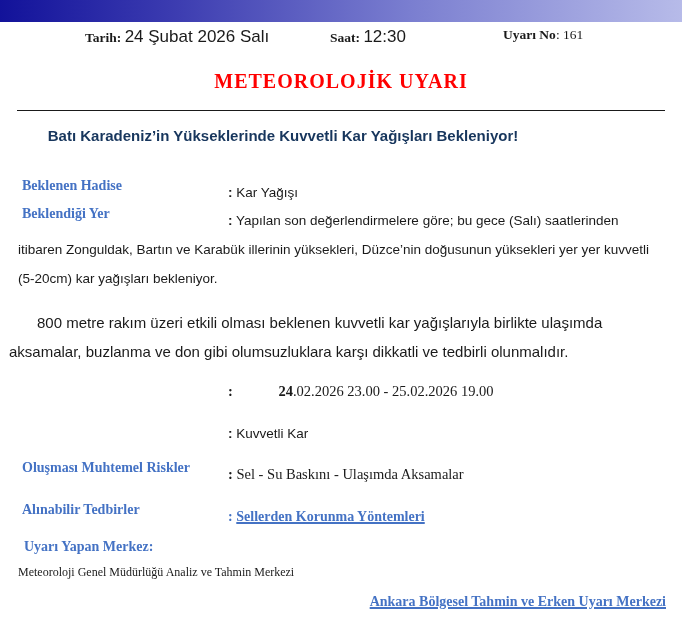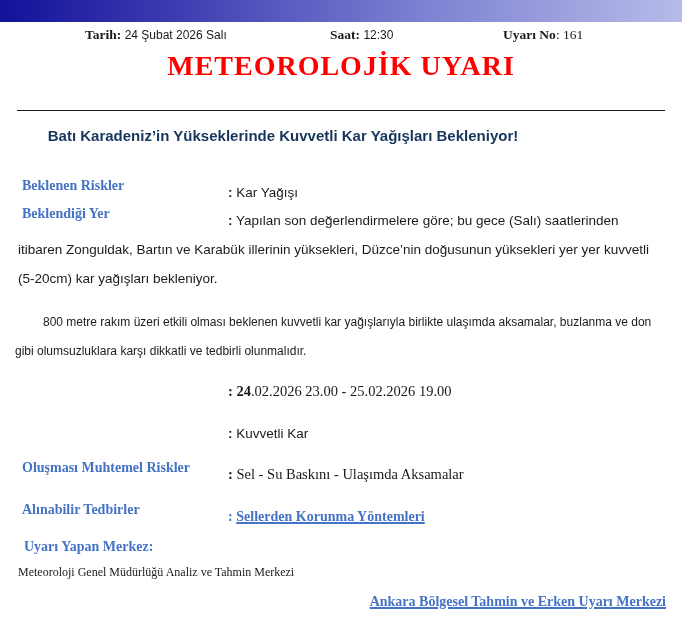--- a/index.html
+++ b/index.html
@@ -15,43 +15,43 @@
     width:682px;height:620px;background:#ffffff;position:relative;overflow:hidden;
     font-family:"Liberation Serif", serif;color:var(--text-black);
   }
   .topbar{
     position:absolute;top:0;left:0;width:682px;height:22px;
     background:linear-gradient(to right,var(--bar-start) 0%,#3B3BB0 25%,#7A7ED0 60%,var(--bar-end) 100%);
   }
   .hdrrow{position:absolute;top:27px;left:0;width:682px;height:20px;font-size:13.5px;}
   .hdritem{position:absolute;top:0;white-space:nowrap;}
   .hdritem .hl{font-weight:bold;}
-  .hdritem .sv{font-family:"Liberation Sans", sans-serif;font-size:12px;}
+  .hdritem .sv{font-family:"Liberation Sans", sans-serif;font-size:17px;}
   .doc-title{
-    position:absolute;top:50px;left:0;width:682px;text-align:center;
-    color:var(--title-red);font-weight:bold;font-size:28px;letter-spacing:1px;
+    position:absolute;top:70px;left:0;width:682px;text-align:center;
+    color:var(--title-red);font-weight:bold;font-size:20px;letter-spacing:1px;
   }
   .rule{position:absolute;top:110px;left:17px;width:648px;border-top:1.2px solid #1a1a1a;}
   .subtitle{
     position:absolute;top:127px;left:0;width:566px;text-align:center;
     color:var(--subtitle-navy);font-family:"Liberation Sans", sans-serif;
     font-weight:bold;font-size:15px;
   }
   .row{position:absolute;left:18px;width:646px;}
   .lbl{
     position:absolute;left:4px;top:0;
     color:var(--accent-blue);font-weight:bold;font-size:14px;white-space:nowrap;
   }
   .val{margin:0;text-indent:210px;line-height:29px;font-size:14px;}
   .sans{font-family:"Liberation Sans", sans-serif;font-size:13.5px;}
   .serif{font-family:"Liberation Serif", serif;font-size:14.5px;}
   .c{font-weight:bold;}
-  .b{font-weight:bold;}
-  .para{position:absolute;left:15px;width:646px;margin:0;text-indent:28px;line-height:29px;
-    font-family:"Liberation Sans", sans-serif;font-size:12px;}
+  .b{font-weight:bold;margin-left:42px;}
+  .para{position:absolute;left:9px;width:646px;margin:0;text-indent:28px;line-height:29px;
+    font-family:"Liberation Sans", sans-serif;font-size:15px;}
   .bluelink{
     color:var(--accent-blue);font-weight:bold;font-family:"Liberation Serif", serif;
     text-decoration:underline;text-decoration-thickness:1.5px;cursor:pointer;font-size:14px;
   }
   .bluebold{color:var(--accent-blue);font-weight:bold;font-size:14px;}
   .plainserif{font-size:12px;}
   .rightrow{text-align:right;padding-right:0;}
 </style>
 </head>
 <body>
@@ -72,21 +72,21 @@
   </span>
 </div>
 
 <div class="doc-title">METEOROLOJİK UYARI</div>
 
 <div class="rule"></div>
 
 <div class="subtitle">Batı Karadeniz’in Yükseklerinde Kuvvetli Kar Yağışları Bekleniyor!</div>
 
 <div class="row" style="top:178px">
-  <span class="lbl">Beklenen Riskler</span>
+  <span class="lbl">Beklenen Hadise</span>
   <p class="val sans"><span class="c">:</span> <span>Kar Yağışı</span></p>
 </div>
 
 <div class="row" style="top:206px">
   <span class="lbl">Beklendiği Yer</span>
   <p class="val sans"><span class="c">:</span> <span>Yapılan son değerlendirmelere göre; bu gece (Salı) saatlerinden itibaren Zonguldak, Bartın ve Karabük illerinin yüksekleri, Düzce’nin doğusunun yüksekleri  yer yer kuvvetli (5-20cm) kar yağışları bekleniyor.</span></p>
 </div>
 
 <p class="para" style="top:308px">800 metre rakım üzeri etkili olması beklenen kuvvetli kar yağışlarıyla birlikte ulaşımda aksamalar, buzlanma ve don gibi olumsuzluklara karşı dikkatli ve tedbirli olunmalıdır.</p>
 

